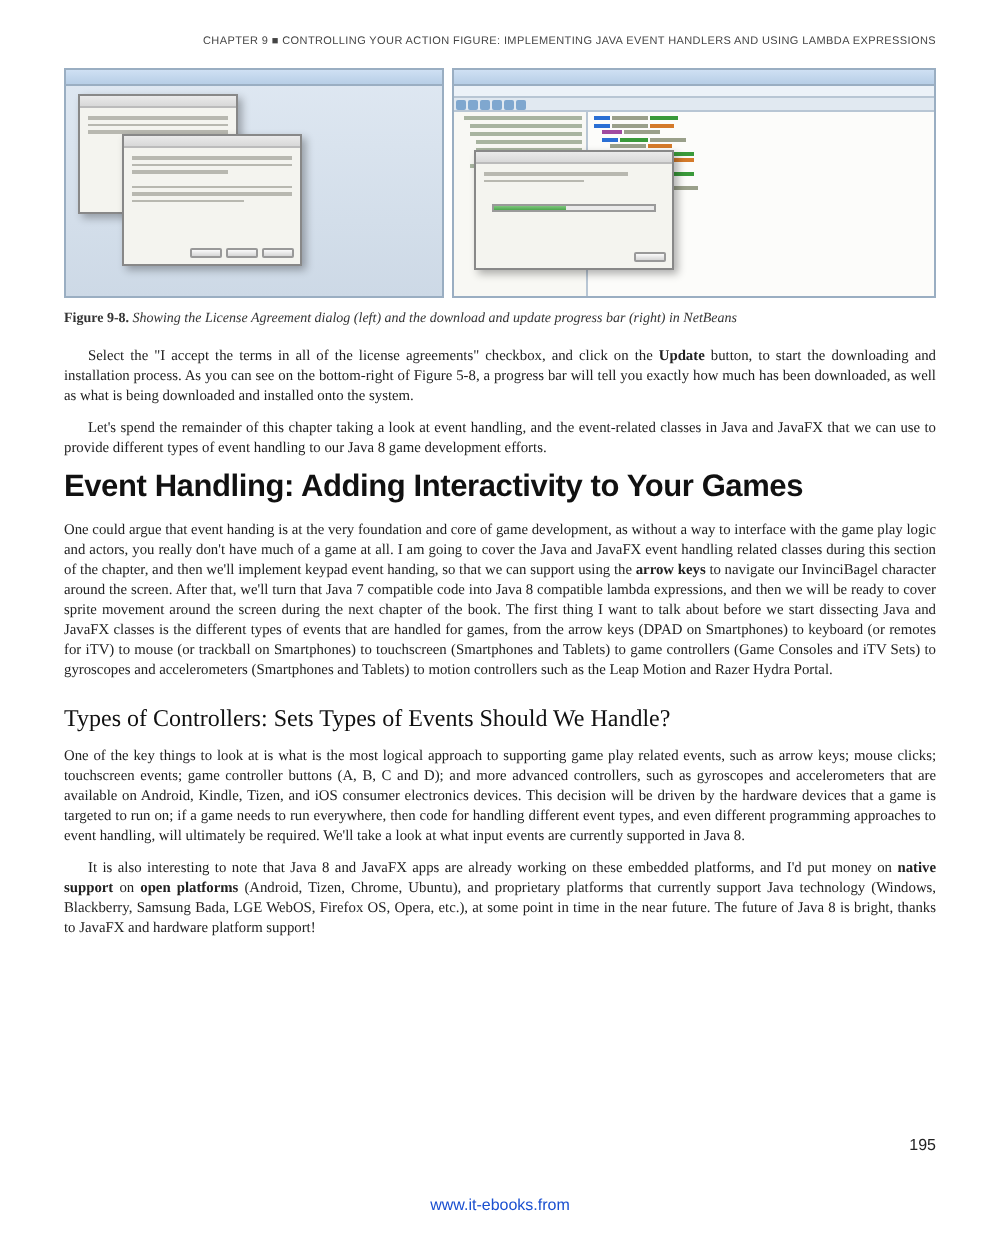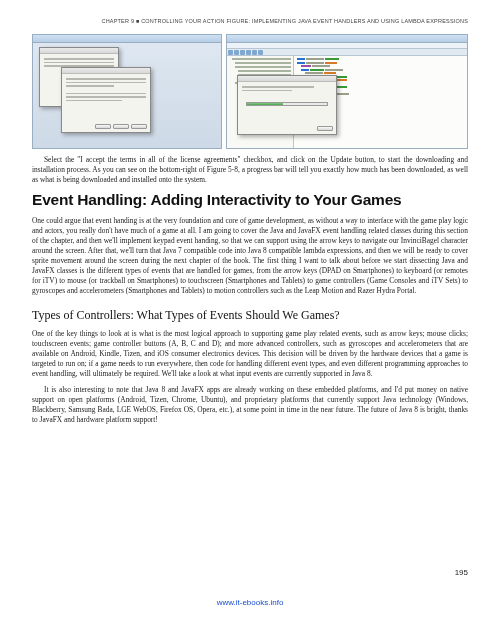--- a/index.html
+++ b/index.html
@@ -190,21 +190,21 @@
   .footer-link {
     position: absolute;
     bottom: 10px;
     left: 0;
     width: 100%;
     text-align: center;
     font-size: 8px;
     color: #1a4fd0;
     font-family: Arial, sans-serif;
   }
-  strong { font-weight: normal; }
+  strong { font-weight: bold; }
 </style>
 </head>
 <body>
 
 <div class="page">
   <div class="running-head">CHAPTER 9 ■ CONTROLLING YOUR ACTION FIGURE: IMPLEMENTING JAVA EVENT HANDLERS AND USING LAMBDA EXPRESSIONS</div>
 
   <div class="screenshots">
     <div class="shot shot-left">
       <div class="titlebar"></div>
@@ -337,34 +337,39 @@
             <div class="progress-fill"></div>
           </div>
         </div>
         <div class="dlg-btnrow">
           <div class="dlg-btn"></div>
         </div>
       </div>
     </div>
   </div>
 
+  <div class="caption">
+    <b>Figure 9-8.</b>
+    <span>Showing the License Agreement dialog (left) and the download and update progress bar (right) in NetBeans</span>
+  </div>
 
   <p class="body-para">
     <span>Select the "I accept the terms in all of the license agreements" checkbox, and click on the </span><strong>Update</strong><span> button, to start the downloading and installation process. As you can see on the bottom-right of Figure 5-8, a progress bar will tell you exactly how much has been downloaded, as well as what is being downloaded and installed onto the system.</span>
   </p>
+  <p class="body-para">Let's spend the remainder of this chapter taking a look at event handling, and the event-related classes in Java and JavaFX that we can use to provide different types of event handling to our Java 8 game development efforts.</p>
 
   <h1 class="section">Event Handling: Adding Interactivity to Your Games</h1>
 
   <p class="body-para noindent">
     <span>One could argue that event handing is at the very foundation and core of game development, as without a way to interface with the game play logic and actors, you really don't have much of a game at all. I am going to cover the Java and JavaFX event handling related classes during this section of the chapter, and then we'll implement keypad event handing, so that we can support using the </span><strong>arrow keys</strong><span> to navigate our InvinciBagel character around the screen. After that, we'll turn that Java 7 compatible code into Java 8 compatible lambda expressions, and then we will be ready to cover sprite movement around the screen during the next chapter of the book. The first thing I want to talk about before we start dissecting Java and JavaFX classes is the different types of events that are handled for games, from the arrow keys (DPAD on Smartphones) to keyboard (or remotes for iTV) to mouse (or trackball on Smartphones) to touchscreen (Smartphones and Tablets) to game controllers (Game Consoles and iTV Sets) to gyroscopes and accelerometers (Smartphones and Tablets) to motion controllers such as the Leap Motion and Razer Hydra Portal.</span>
   </p>
 
-  <h2 class="subsection">Types of Controllers: What Types of Events Should We Games?</h2>
+  <h2 class="subsection">Types of Controllers: Sets Types of Events Should We Handle?</h2>
 
   <p class="body-para noindent">One of the key things to look at is what is the most logical approach to supporting game play related events, such as arrow keys; mouse clicks; touchscreen events; game controller buttons (A, B, C and D); and more advanced controllers, such as gyroscopes and accelerometers that are available on Android, Kindle, Tizen, and iOS consumer electronics devices. This decision will be driven by the hardware devices that a game is targeted to run on; if a game needs to run everywhere, then code for handling different event types, and even different programming approaches to event handling, will ultimately be required. We'll take a look at what input events are currently supported in Java 8.</p>
 
   <p class="body-para">
     <span>It is also interesting to note that Java 8 and JavaFX apps are already working on these embedded platforms, and I'd put money on </span><strong>native support</strong><span> on </span><strong>open platforms</strong><span> (Android, Tizen, Chrome, Ubuntu), and proprietary platforms that currently support Java technology (Windows, Blackberry, Samsung Bada, LGE WebOS, Firefox OS, Opera, etc.), at some point in time in the near future. The future of Java 8 is bright, thanks to JavaFX and hardware platform support!</span>
   </p>
 </div>
 
 <div class="pagenum">195</div>
-<div class="footer-link">www.it-ebooks.info</div>
+<div class="footer-link">www.it-ebooks.from</div>
 
 </body></html>

